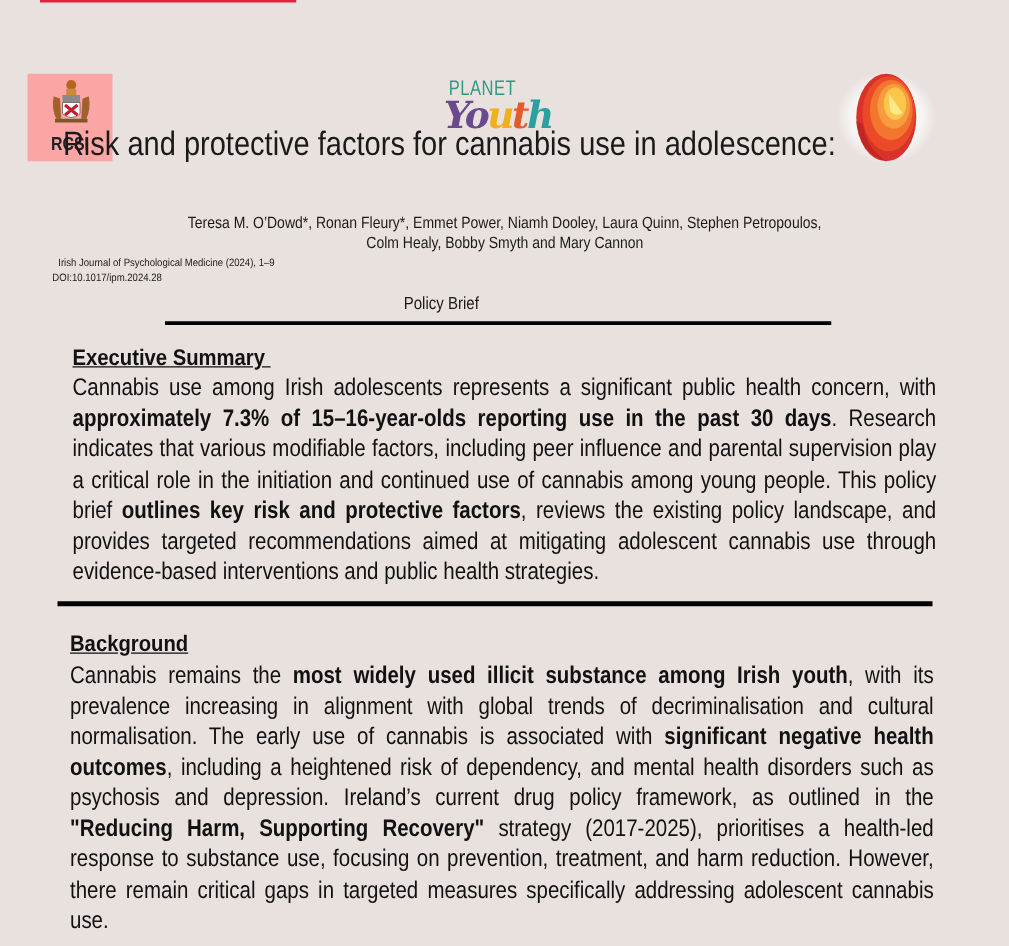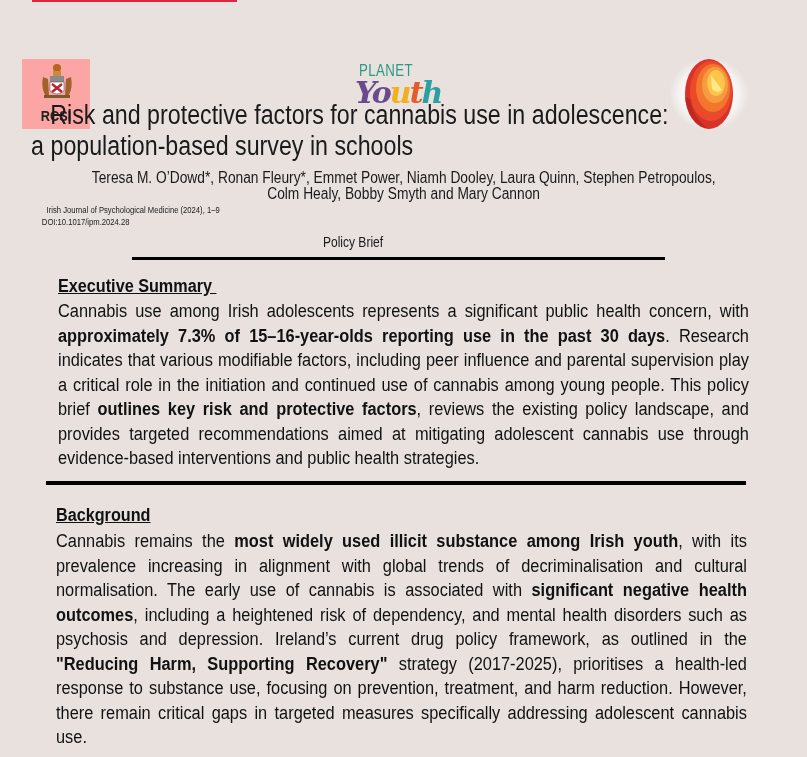--- a/index.html
+++ b/index.html
@@ -17,21 +17,21 @@
   .rcsi .rcsi-text { position: absolute; left: 0; width: 68px; top: 48px; text-align: center; font-weight: bold; font-size: 15px; color: #222; letter-spacing: 0px; transform: scaleX(0.85); }
   .planet { left: 355px; top: 16px; width: 100px; height: 70px; }
   .planet .planet-text { position: absolute; left: 4px; top: 0; font-size: 17px; color: #2a9a84; font-family: "Liberation Sans", sans-serif; transform: scaleX(0.78); transform-origin: left top; letter-spacing: 0.5px; }
   .planet .youth { position: absolute; left: 0; top: 14px; font-family: "DejaVu Serif", serif; font-style: italic; font-size: 30px; letter-spacing: -2px; font-weight: bold; }
   .sun { left: 668px; top: 12px; width: 82px; height: 75px; }
   .title {
     position: absolute; left: 0; width: 807px; top: 100px; 
     font-size: 27px; line-height: 31px; color: #1a1a1a;
   }
   .title span { display: inline-block; transform: scaleX(0.86); }
-  .authors { position: absolute; left: 0; width: 807px; top: 170px; text-align: center; font-size: 16px; line-height: 16px; color: #1a1a1a; }
+  .authors { position: absolute; left: 0; width: 807px; top: 170px; text-align: center; font-size: 13px; line-height: 16px; color: #1a1a1a; }
   .authors span { display: inline-block; transform: scaleX(0.86); }
   .journal { position: absolute; left: 0; width: 807px; top: 204px; text-align: left; font-size: 8.5px; line-height: 12px; color: #1a1a1a; padding-left: 37px; }
   .journal span { display: inline-block; transform: scaleX(0.9); }
   .policy { position: absolute; left: 0; width: 706px; top: 234px; text-align: center; font-size: 14px; color: #1a1a1a; text-decoration: underline; }
   .policy span { display: inline-block; transform: scaleX(0.86); }
   .rule1 { position: absolute; left: 132px; top: 257px; width: 533px; height: 3px; background: #000; }
   .rule2 { position: absolute; left: 46px; top: 481px; width: 700px; height: 4px; background: #000; }
   .section-heading {
     position: absolute; font-weight: bold; font-size: 18px; text-decoration: underline;
     color: #111; transform: scaleX(0.9); transform-origin: left top; white-space: pre;
@@ -87,21 +87,20 @@
     <ellipse cx="45" cy="31" rx="17" ry="24" fill="#f2762e"></ellipse>
     <ellipse cx="47" cy="28" rx="13" ry="18" fill="#f79a40"></ellipse>
     <ellipse cx="48" cy="26" rx="9" ry="13" fill="#fbc64a"></ellipse>
     <path d="M43 18 L54 33 Q49 37 44 32 Z" fill="#fde98a"></path>
     <path d="M17 40 Q20 66 41 72 Q25 62 22 42 Z" fill="#b8261f" opacity="0.8"></path>
   </svg>
 </div>
 
 <div class="title">
   <div><span>Risk and protective factors for cannabis use in adolescence:</span></div>
-  <div><span>a population-based survey in schools</span></div>
 </div>
 
 <div class="authors">
   <div><span>Teresa M. O’Dowd*, Ronan Fleury*, Emmet Power, Niamh Dooley, Laura Quinn, Stephen Petropoulos,</span></div>
   <div><span>Colm Healy, Bobby Smyth and Mary Cannon</span></div>
 </div>
 
 <div class="journal">
   <div><span>Irish Journal of Psychological Medicine (2024), 1–9</span></div>
   <div><span>DOI:10.1017/ipm.2024.28</span></div>

